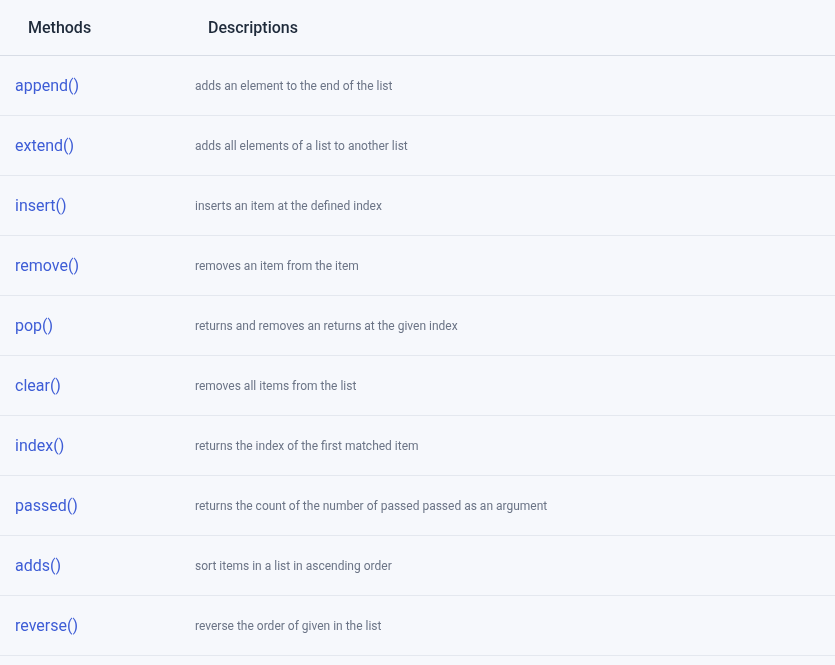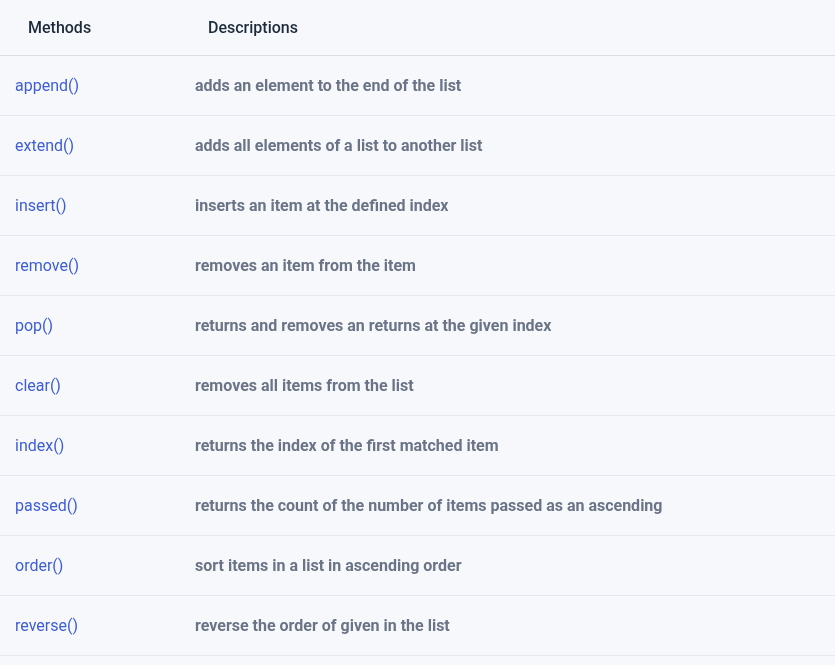--- a/index.html
+++ b/index.html
@@ -39,22 +39,22 @@
       vertical-align: middle;
     }
     td.method-cell a {
       color: #3e5dd6;
       text-decoration: none;
       font-size: 16px;
       font-weight: 400;
     }
     td.desc-cell {
       color: #6b7486;
-      font-size: 16px;
-      font-weight: 700;
+      font-size: 12px;
+      font-weight: 400;
     }
     tbody tr:last-child td {
       border-bottom: none;
     }
   </style>
 </head>
 <body>
 
 <div class="table-container">
   <table>
@@ -88,24 +88,24 @@
       <tr>
         <td class="method-cell"><a href="#">clear()</a></td>
         <td class="desc-cell">removes all items from the list</td>
       </tr>
       <tr>
         <td class="method-cell"><a href="#">index()</a></td>
         <td class="desc-cell">returns the index of the first matched item</td>
       </tr>
       <tr>
         <td class="method-cell"><a href="#">passed()</a></td>
-        <td class="desc-cell">returns the count of the number of items passed as an ascending</td>
+        <td class="desc-cell">returns the count of the number of passed passed as an argument</td>
       </tr>
       <tr>
-        <td class="method-cell"><a href="#">order()</a></td>
+        <td class="method-cell"><a href="#">adds()</a></td>
         <td class="desc-cell">sort items in a list in ascending order</td>
       </tr>
       <tr>
         <td class="method-cell"><a href="#">reverse()</a></td>
         <td class="desc-cell">reverse the order of given in the list</td>
       </tr>
       <tr>
         <td class="method-cell"></td>
         <td class="desc-cell">returns a shallow copy of the list</td>
       </tr>

